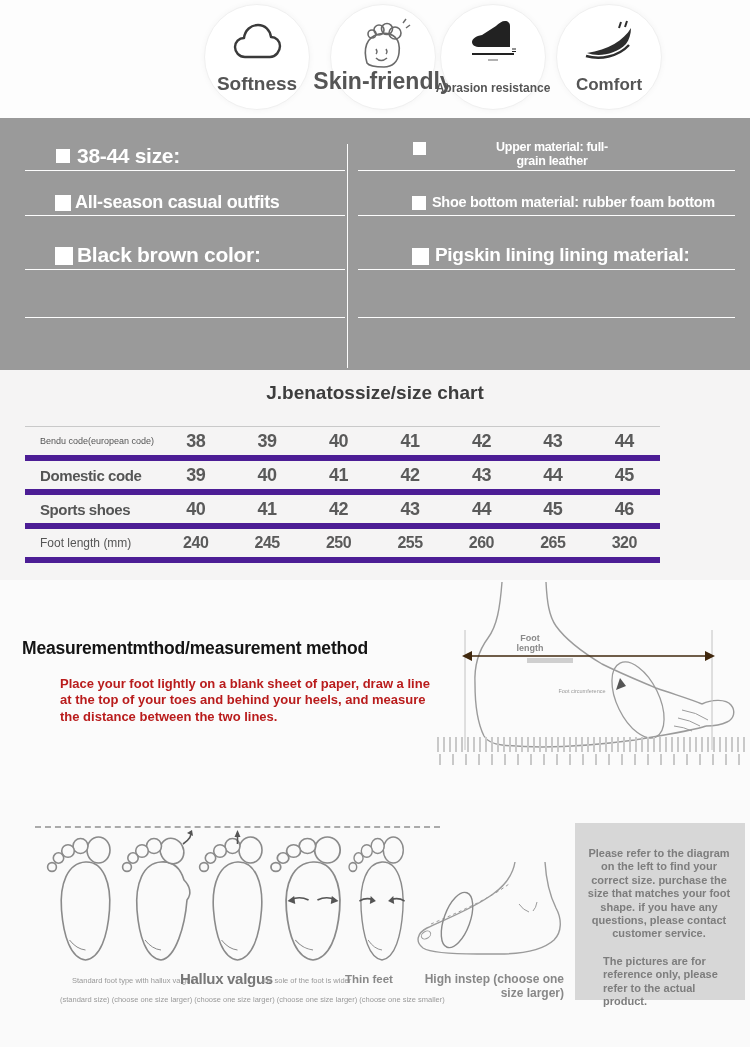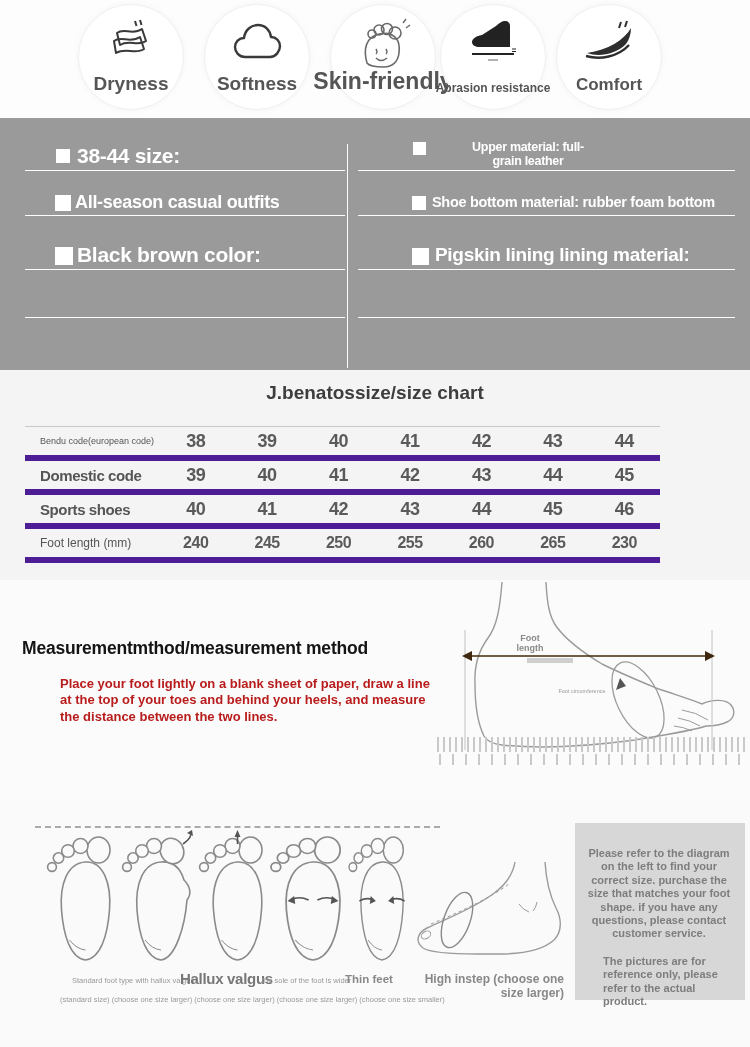--- a/index.html
+++ b/index.html
@@ -59,31 +59,20 @@
               font-size:12px; font-weight:bold; color:#888; line-height:1.2; }
   #info-box { position:absolute; left:575px; top:23px; width:170px; height:177px; background:#d7d7d7; padding:24px 8px 0 6px; }
   .info-p1 { font-size:11px; font-weight:bold; color:#7d7d7d; text-align:center; line-height:1.22; }
   .info-p2 { font-size:11px; font-weight:bold; color:#7d7d7d; text-align:left; line-height:1.22; margin:14px 6px 0 22px; }
 </style>
 </head>
 <body>
 
 <div id="features">
 
-  <div class="feat-circle" style="left:78px;">
-    <svg width="52" height="50" viewBox="0 0 52 50">
-      <g stroke="#3a3a3a" stroke-width="2" fill="none" stroke-linejoin="round">
-        <path d="M12 16 C19 10 27 19 37 12 L41 24 C33 30 24 22 15 28 Z"></path>
-        <path d="M9 24 C16 18 25 27 35 20 L39 32 C31 38 21 30 11 36 Z"></path>
-        <path d="M30 4 l1.5 5"></path>
-          <path d="M35 3 l1.5 5"></path>
-      </g>
-    </svg>
-    <span class="feat-label" style="font-size:19px;">Dryness</span>
-  </div>
 
   <div class="feat-circle" style="left:204px;">
     <svg width="52" height="48" viewBox="0 0 52 44">
       <path d="M14 38 C8 38 4 33 4 28 C4 23 8 19 13 19 C14 11 20 6 27 6 C34 6 39 11 40 18 C45 18 49 22 49 27 C49 32 45 38 39 38 Z" stroke="#3a3a3a" stroke-width="2.4" fill="none" stroke-linejoin="round"></path>
     </svg>
     <span class="feat-label" style="font-size:19px;">Softness</span>
   </div>
 
   <div class="feat-circle" style="left:330px;">
     <svg width="56" height="54" viewBox="0 0 56 54">
@@ -138,21 +127,21 @@
   </div>
   <div class="spec-hline" style="left:25px; top:97px; width:320px;"></div>
 
   <div class="spec-item" style="left:55px; top:125px; font-size:21px;">
     <span class="bullet" style="width:18px;height:18px;margin:4px 4px 0 0;"></span>
     <span>Black brown color:</span>
   </div>
   <div class="spec-hline" style="left:25px; top:151px; width:320px;"></div>
   <div class="spec-hline" style="left:25px; top:199px; width:320px;"></div>
 
-  <div class="spec-item" style="left:413px; top:22px; font-size:12.5px;">
+  <div class="spec-item" style="left:413px; top:22px; font-size:12.5px;gap:24px;">
     <span class="bullet" style="width:13px;height:13px;margin:2px 32px 0 0;"></span>
     <span style="width:140px; text-align:center;">Upper material: full-grain leather</span>
   </div>
   <div class="spec-hline" style="left:358px; top:52px; width:377px;"></div>
 
   <div class="spec-item" style="left:412px; top:76px; font-size:14.5px;">
     <span class="bullet" style="width:14px;height:14px;margin:2px 6px 0 0;"></span>
     <span>Shoe bottom material: rubber foam bottom</span>
   </div>
   <div class="spec-hline" style="left:358px; top:97px; width:377px;"></div>
@@ -199,21 +188,21 @@
       <span class="rval">46</span>
     </div>
     <div class="size-row">
       <span class="rlabel lab-ft">Foot length (mm)</span>
       <span class="rval val-sm">240</span>
       <span class="rval val-sm">245</span>
       <span class="rval val-sm">250</span>
       <span class="rval val-sm">255</span>
       <span class="rval val-sm">260</span>
       <span class="rval val-sm">265</span>
-      <span class="rval val-sm">230</span>
+      <span class="rval val-sm">320</span>
     </div>
   </div>
 </div>
 
 <div id="measure">
   <div class="m-heading">Measurementmthod/measurement method</div>
   <div class="m-body">Place your foot lightly on a blank sheet of paper, draw a line at the top of your toes and behind your heels, and measure the distance between the two lines.</div>
 
   <svg class="abs" style="left:430px; top:0;" width="320" height="195" viewBox="0 0 320 195">
     <g stroke="#9b9b9b" stroke-width="1.4" fill="none">

